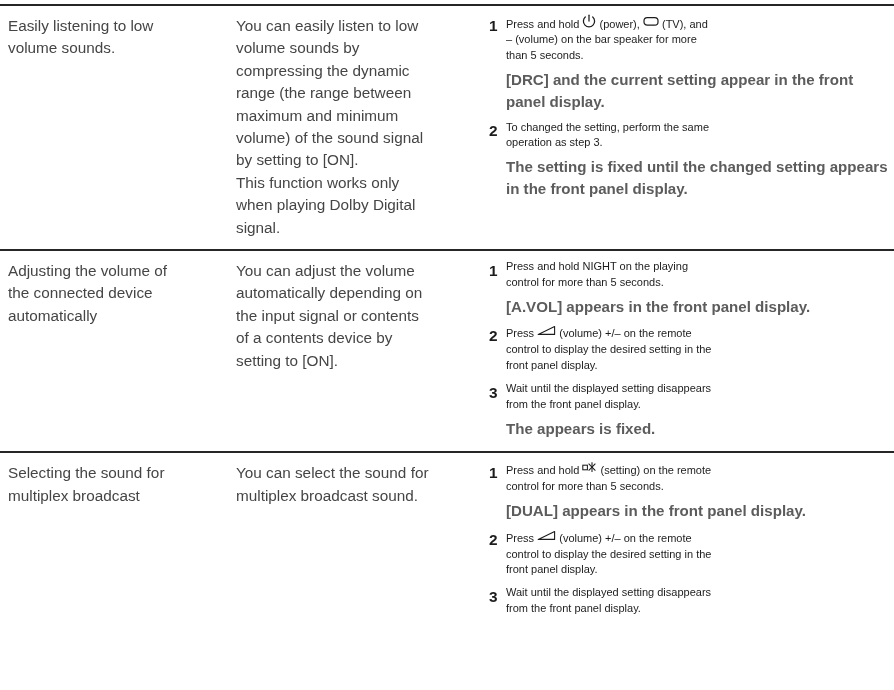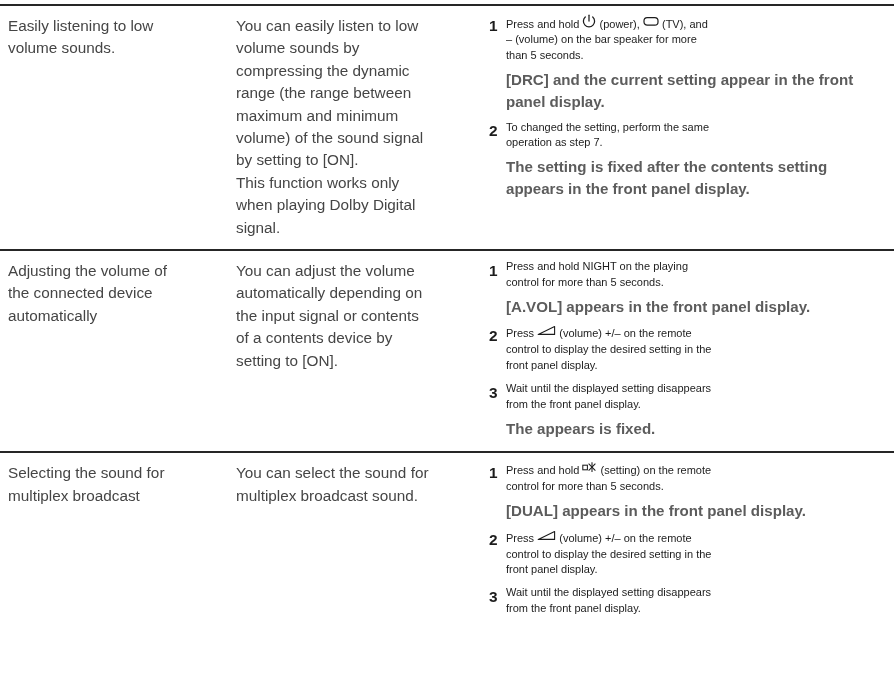--- a/index.html
+++ b/index.html
@@ -139,22 +139,22 @@
                 </svg></span><span> (power), </span><span class="ico ico-tv"><svg viewBox="0 0 16 15" xmlns="http://www.w3.org/2000/svg">
                   <rect x="1" y="3.6" width="14" height="7.6" rx="3.2" ry="3.2" fill="none" stroke="#1c1c1c" stroke-width="1.2"></rect>
                 </svg></span><span> (TV), and</span><br><span>– (volume) on the bar speaker for more</span><br><span>than 5 seconds.</span></p>
           <p class="step-note">[DRC] and the current setting appear in the front panel display.</p>
         </div>
       </div>
 
       <div class="step">
         <div class="step-num">2</div>
         <div class="step-body">
-          <p class="step-main"><span>To changed the setting, perform the same</span><br><span>operation as step 7.</span></p>
-          <p class="step-note">The setting is fixed after the contents setting appears in the front panel display.</p>
+          <p class="step-main"><span>To changed the setting, perform the same</span><br><span>operation as step 3.</span></p>
+          <p class="step-note">The setting is fixed until the changed setting appears in the front panel display.</p>
         </div>
       </div>
 
     </div>
   </div>
 
   <hr class="rule">
 
   <div class="row">
 

